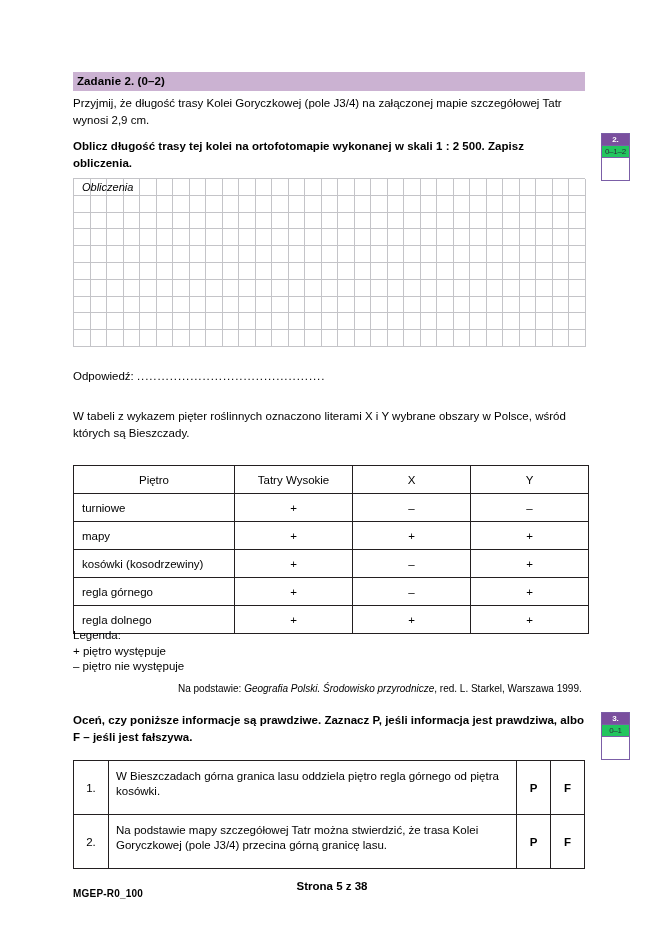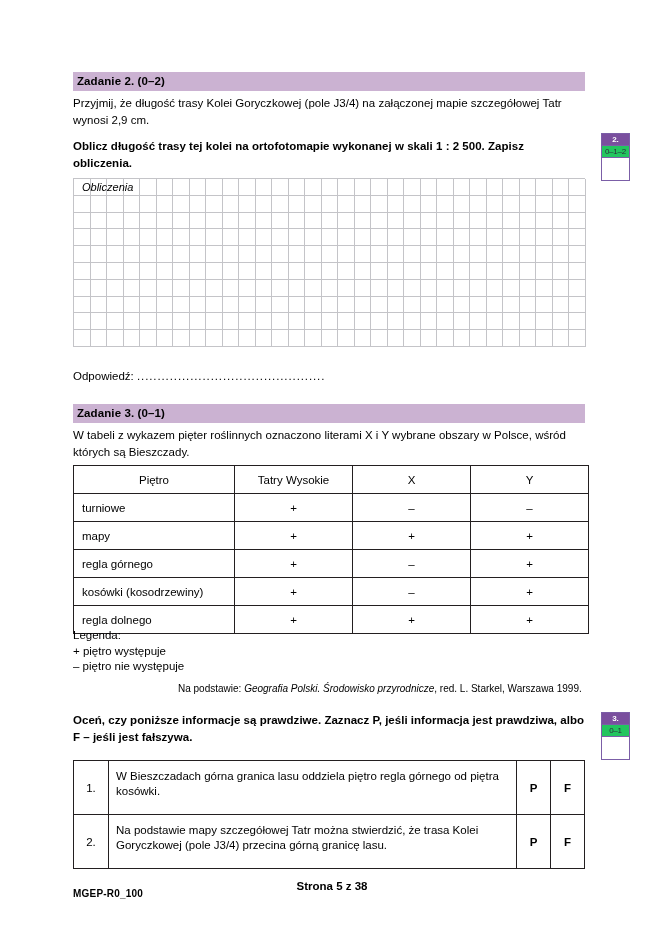--- a/index.html
+++ b/index.html
@@ -571,21 +571,20 @@
       </div>
     </div>
   <div class="grid-label">Obliczenia</div>
 
   <div class="answer-line" style="top:369px;">
     <span>Odpowiedź:</span>
     <span class="dots">..............................................</span>
   </div>
 
   <div class="content" style="top:404px;">
-    <div class="task-band">Zadanie 3. (0–1)</div>
     <div class="para">W tabeli z wykazem pięter roślinnych oznaczono literami X i Y wybrane obszary w Polsce, wśród których są Bieszczady.</div>
   </div>
 
   <table class="data-table" id="belts-table" style="top:465px;">
     <tbody id="belts-body">
         <tr class="head">
           <td class="c-name">Piętro</td>
           <td class="c-val">Tatry Wysokie</td>
           <td class="c-val">X</td>
           <td class="c-val">Y</td>
@@ -596,27 +595,27 @@
           <td class="c-val">–</td>
           <td class="c-val">–</td>
         </tr>
         <tr>
           <td class="c-name">mapy</td>
           <td class="c-val">+</td>
           <td class="c-val">+</td>
           <td class="c-val">+</td>
         </tr>
         <tr>
+          <td class="c-name">kosówki (kosodrzewiny)</td>
+          <td class="c-val">+</td>
+          <td class="c-val">–</td>
+          <td class="c-val">+</td>
+        </tr>
+        <tr>
           <td class="c-name">regla górnego</td>
-          <td class="c-val">+</td>
-          <td class="c-val">–</td>
-          <td class="c-val">+</td>
-        </tr>
-        <tr>
-          <td class="c-name">kosówki (kosodrzewiny)</td>
           <td class="c-val">+</td>
           <td class="c-val">–</td>
           <td class="c-val">+</td>
         </tr>
         <tr>
           <td class="c-name">regla dolnego</td>
           <td class="c-val">+</td>
           <td class="c-val">+</td>
           <td class="c-val">+</td>
         </tr>

